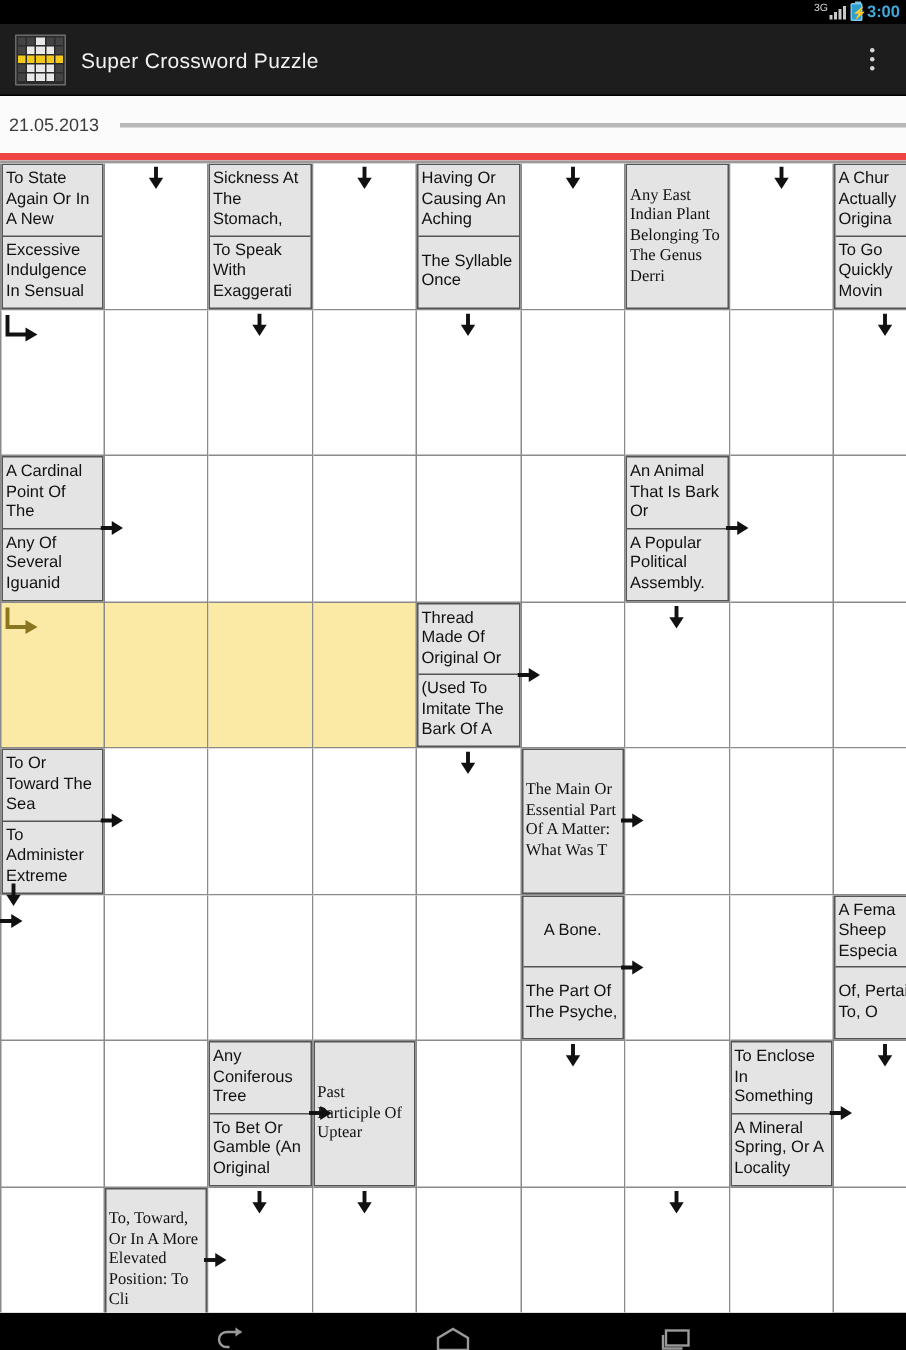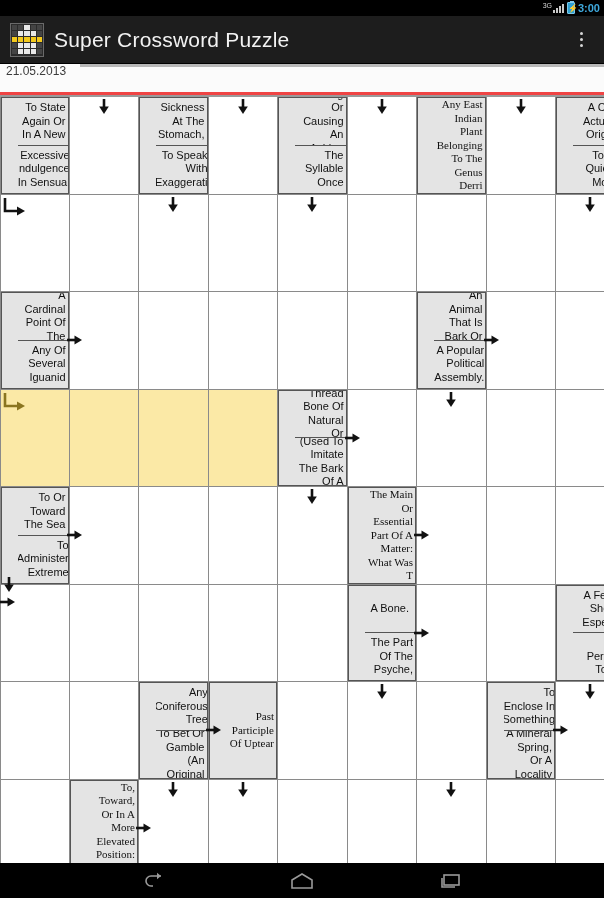--- a/index.html
+++ b/index.html
@@ -43,31 +43,31 @@
   }
   #app-icon {
     width: 34px; height: 34px; margin: 0 10px 0 4px;
     background: #2b2b2b; border: 1px solid #6a6a6a;
     display: grid; grid-template-columns: repeat(5, 1fr); grid-template-rows: repeat(5, 1fr);
     gap: 1px; padding: 1px;
   }
   #app-icon span { background: #e8e8e8; }
   #app-icon span.dark { background: #444; }
   #app-icon span.hl { background: #f3c91c; }
-  #app-title { color: #f2f2f2; font-size: 21px; letter-spacing: .2px; }
+  #app-title { color: #f2f2f2; font-size: 14px; letter-spacing: .2px; }
   #overflow-menu {
     margin-left: auto; width: 34px; height: 40px;
     display: flex; flex-direction: column; align-items: center; justify-content: center; gap: 3px;
   }
   #overflow-menu i { width: 3px; height: 3px; background: #d6d6d6; border-radius: 50%; display: block; }
 
   
   #date-bar {
-    height: 31px; background: #fbfbfb; border-bottom: 3px solid #ef4444;
-    display: flex; align-items: flex-start; padding-left: 6px;
+    height: 43px; background: #fbfbfb; border-bottom: 5px solid #ef4444;
+    display: flex; align-items: center; padding-left: 6px;
   }
   #date-text { font-size: 12px; color: #3c3c3c; }
   #date-rule { flex: 1; height: 3px; background: #b8b8b8; margin-left: 14px; margin-right: 0px; }
 
   
   #grid-wrap {
     position: relative;
     width: 604px;
     height: 768px;
     background: #ffffff;
@@ -93,25 +93,24 @@
   
   .clue {
     position: absolute; inset: 0;
     background: #e4e4e4;
     border: 1px solid #555;
     display: flex; flex-direction: column;
   }
   .clue .part {
     flex: 1;
     display: flex; align-items: center; justify-content: center;
-    text-align: right;
+    text-align: left;
     font-size: 11px; line-height: 13.5px; color: #111;
     padding: 1px 2px;
     overflow: hidden;
-    margin-left: 16px;
   }
   .clue .part.two { border-top: 1px solid #555; }
   .clue.single .part { flex: 1; font-family: Liberation Serif, serif; }
 
   
   .arrow {
     position: absolute; width: 14px; height: 14px; z-index: 4;
     color: #111; font-size: 15px; line-height: 14px; text-align: center;
     font-family: "DejaVu Sans", sans-serif;
   }
@@ -322,21 +321,21 @@
             <path d="M2 1 V14 H15" stroke="#8a7520" stroke-width="2.6" fill="none"></path>
             <path d="M22 14 L14 9.4 V18.6 Z" fill="#8a7520"></path>
           </svg>
         </div>
       </div>
       <div class="cell sel"></div>
       <div class="cell sel"></div>
       <div class="cell sel"></div>
       <div class="cell">
         <div class="clue">
-          <div class="part">Thread Bone Of Natural Or</div>
+          <div class="part">Thread Made Of Original Or</div>
           <div class="part two">(Used To Imitate The Bark Of A</div>
         </div>
         <div class="arrow right" style="top: calc(50% - 8px); left: calc(100% - 2px); z-index: 9;">
           <svg width="16" height="16" viewBox="0 0 16 16">
             <path d="M0 8 H8" stroke="#111" stroke-width="2.6" fill="none"></path>
             <path d="M15 8 L7.5 3.4 V12.6 Z" fill="#111"></path>
           </svg>
         </div>
       </div>
       <div class="cell"></div>

